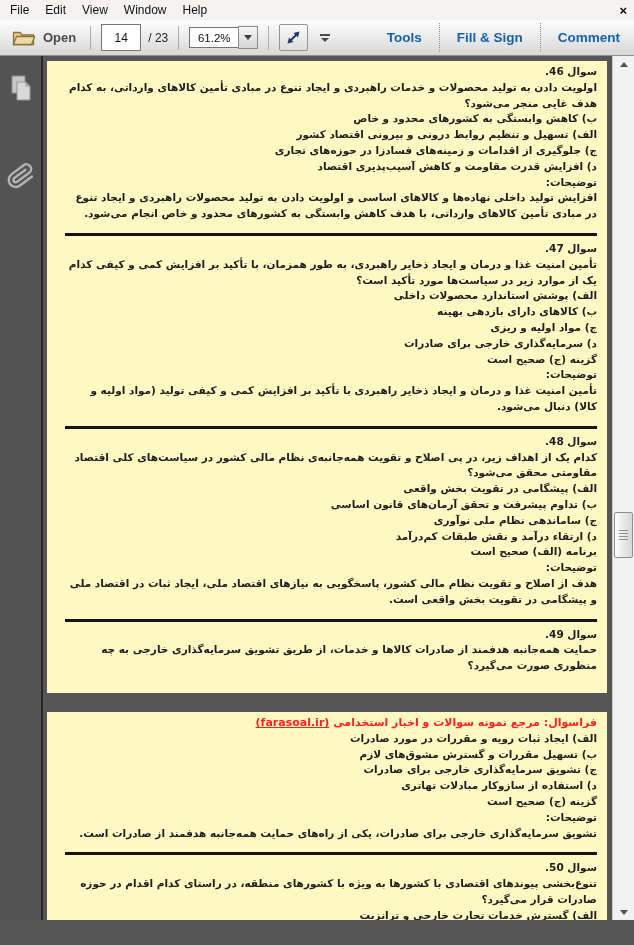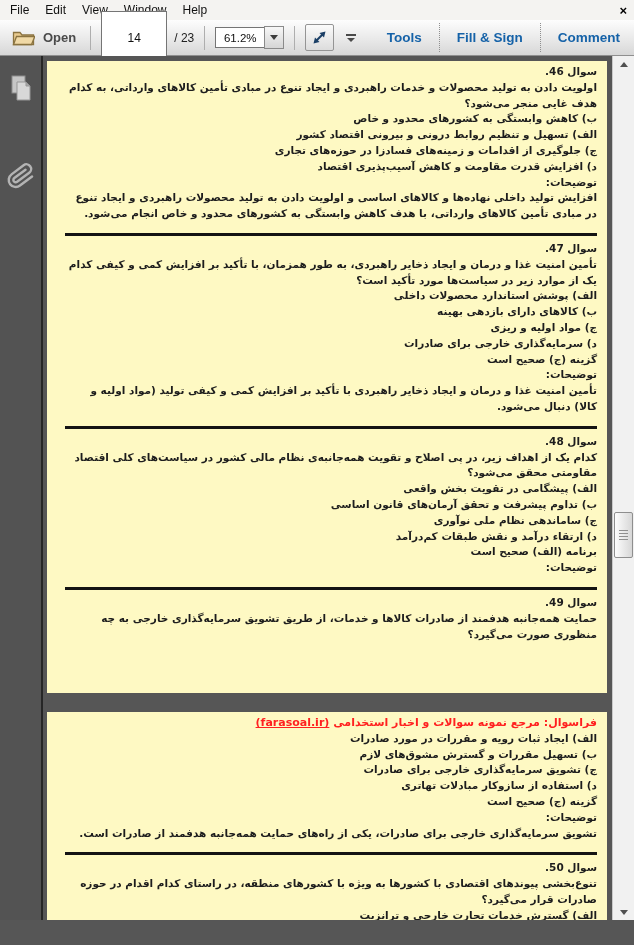--- a/index.html
+++ b/index.html
@@ -13,21 +13,21 @@
   .menu-item:first-child{padding-left:10px;}
   .close-x{margin-left:auto;margin-right:7px;font-weight:bold;font-size:13px;color:#000;line-height:1;}
 
   
   .toolbar{height:35px;background:linear-gradient(#fdfdfd,#e9e9e9 55%,#d7d7d7);
            border-bottom:1px solid #8f8f8f;display:flex;align-items:center;padding:0 8px;flex:0 0 auto;}
   .tb-sep{width:1px;height:24px;background:#aeaeae;margin:0 10px;}
   .open-btn{display:flex;align-items:center;gap:8px;padding:2px 4px;}
   .open-label{font-size:13px;font-weight:bold;color:#4a4a4a;}
   .page-input{width:32px;height:19px;border:1px solid #757575;background:#fff;text-align:center;
-              font-size:12px;font-family:"Liberation Sans",sans-serif;color:#111;padding:16px;}
+              font-size:12px;font-family:"Liberation Sans",sans-serif;color:#111;padding:3px;}
   .page-total{font-size:12px;color:#222;margin-left:7px;}
   .zoom-box{width:48px;height:19px;border:1px solid #757575;background:#fff;display:flex;
             align-items:center;justify-content:center;font-size:11.5px;color:#111;}
   .zoom-drop{width:18px;height:21px;border:1px solid #8a8a8a;margin-left:-1px;
              background:linear-gradient(#f7f7f7,#d5d5d5);display:flex;align-items:center;justify-content:center;}
   .tri-down{width:0;height:0;border-left:4px solid transparent;border-right:4px solid transparent;border-top:5px solid #3c3c3c;}
   .fit-btn{width:27px;height:25px;border:1px solid #949494;border-radius:2px;margin-left:4px;
            background:linear-gradient(#fbfbfb,#dcdcdc);display:flex;align-items:center;justify-content:center;}
   .more-btn{margin-left:9px;display:flex;flex-direction:column;align-items:center;gap:2px;padding:3px;}
   .more-bar{width:10px;height:2px;background:#4a4a4a;}
@@ -169,20 +169,21 @@
 
           <div>
             <p>سوال 48.</p>
             <p>کدام یک از اهداف زیر، در پی اصلاح و تقویت همه‌جانبه‌ی نظام مالی کشور در سیاست‌های کلی اقتصاد مقاومتی محقق می‌شود؟</p>
             <p>الف) پیشگامی در تقویت بخش واقعی</p>
             <p>ب) تداوم پیشرفت و تحقق آرمان‌های قانون اساسی</p>
             <p>ج) ساماندهی نظام ملی نوآوری</p>
             <p>د) ارتقاء درآمد و نقش طبقات کم‌درآمد</p>
             <p>برنامه (الف) صحیح است</p>
             <p>توضیحات:</p>
+            <p>هدف از اصلاح و تقویت نظام مالی کشور، پاسخگویی به نیازهای اقتصاد ملی، ایجاد ثبات در اقتصاد ملی و پیشگامی در تقویت بخش واقعی است.</p>
           </div>
           <hr class="sep">
 
           <div>
             <p>سوال 49.</p>
             <p>حمایت همه‌جانبه هدفمند از صادرات کالاها و خدمات، از طریق تشویق سرمایه‌گذاری خارجی به چه منظوری صورت می‌گیرد؟</p>
           </div>
         </div>
       </div>
 

